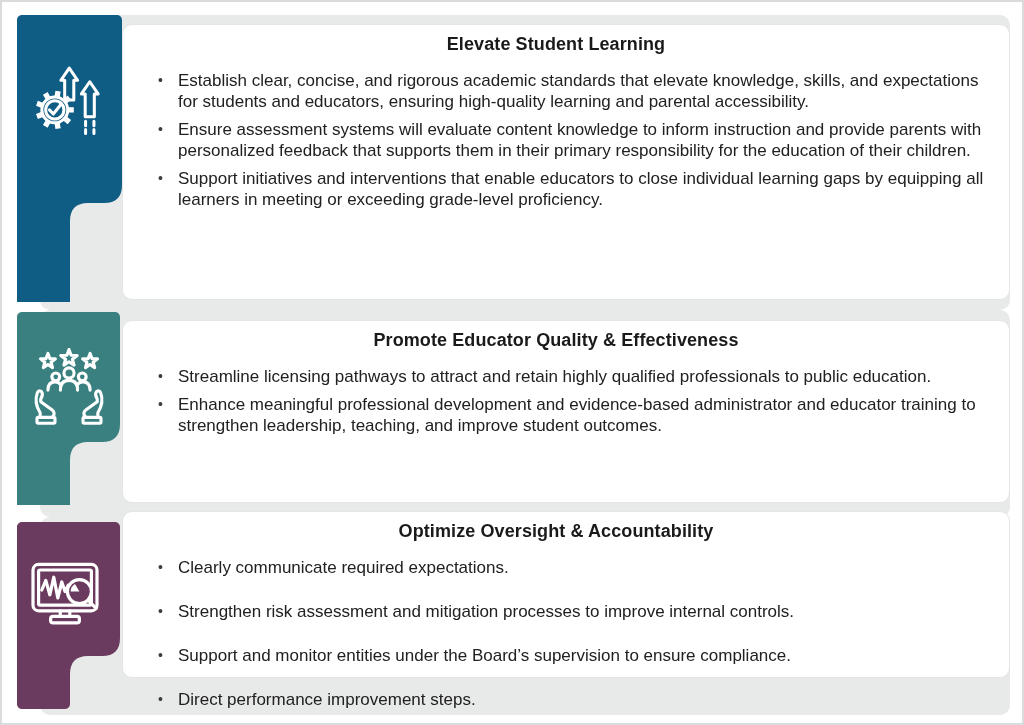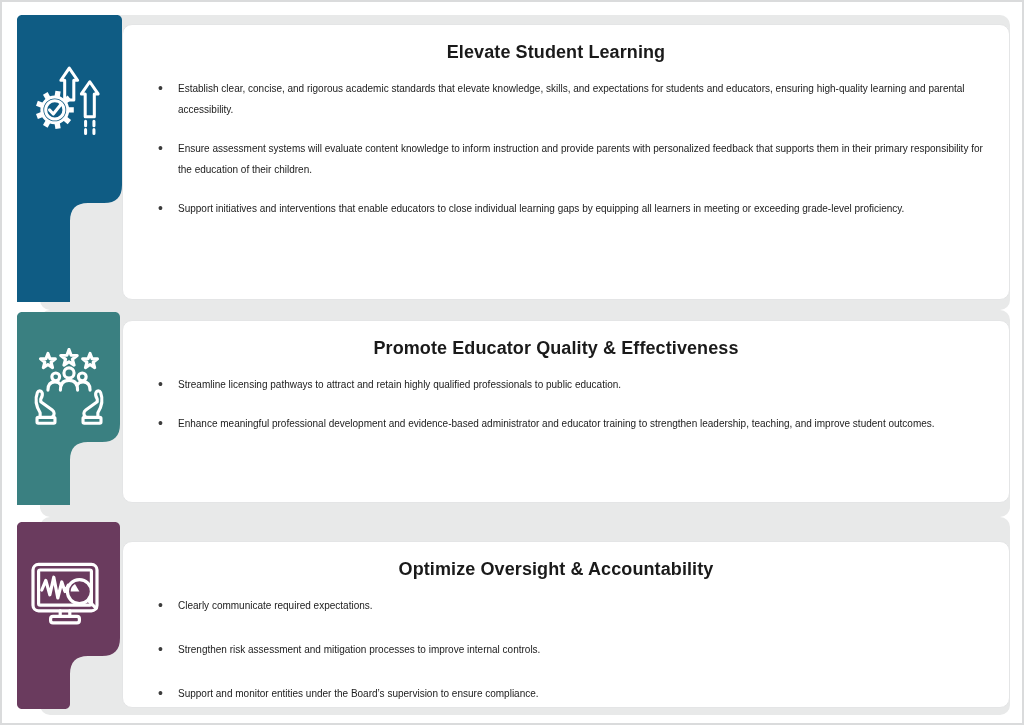--- a/index.html
+++ b/index.html
@@ -14,47 +14,47 @@
     position:absolute; background:#e8e9e9; border-radius:10px; z-index:1;
   }
   .card {
     position:absolute; background:#ffffff; border:1px solid #e4e5e6;
     border-radius:10px; z-index:2; box-sizing:border-box;
     padding:7px 20px 0 0;
   }
   .tab { position:absolute; z-index:3; }
   .icon-box { position:absolute; z-index:4; }
   .title {
-    margin:8px; text-align:center; font-size:18px; line-height:25px;
+    margin:0; text-align:center; font-size:18px; line-height:25px;
     font-weight:700; color:#1a1a1a; letter-spacing:0.1px;
   }
   .bullets {
     list-style:none; margin:13px 0 0 0; padding:0 0 0 55px;
-    font-size:10px; line-height:21px; color:#212121;
+    font-size:17px; line-height:21px; color:#212121;
   }
   .bullets li { position:relative; margin:0; }
-  .bullets li + li { margin-top:18px; }
+  .bullets li + li { margin-top:7px; }
   .s2 .bullets li + li { margin-top:23px; }
   .bullets li::before {
     content:"\2022"; position:absolute; left:-20px; top:0;
     font-size:14px; color:#3c3c3c;
   }
   
   .s0 .band { left:38px; top:13px;  width:970px; height:295px; }
   .s0 .card { left:120px; top:22px; width:888px; height:276px; }
   .s0 .tab  { left:15px; top:13px;  width:105px; height:287px; }
   .s0 .icon-box { left:30px; top:60px; width:76px; height:76px; }
   
   .s1 .band { left:38px; top:308px; width:970px; height:207px; }
   .s1 .card { left:120px; top:318px; width:888px; height:183px; }
   .s1 .tab  { left:15px; top:310px; width:103px; height:193px; }
   .s1 .icon-box { left:28px; top:346px; width:78px; height:78px; }
   
   .s2 .band { left:38px; top:515px; width:970px; height:198px; }
-  .s2 .card { left:120px; top:539px; width:888px; height:167px; }
+  .s2 .card { left:120px; top:509px; width:888px; height:167px; }
   .s2 .tab  { left:15px; top:520px; width:103px; height:187px; }
   .s2 .icon-box { left:27px; top:556px; width:80px; height:80px; }
   .tab path.block { fill:var(--accent); }
   .ic { stroke:#ffffff; fill:none; stroke-width:4; stroke-linecap:round; stroke-linejoin:round; }
   .ic-thick { stroke:#ffffff; stroke-width:7; stroke-linecap:butt; }
   .lens { fill:var(--accent); }
 </style>
 </head>
 <body>
 

